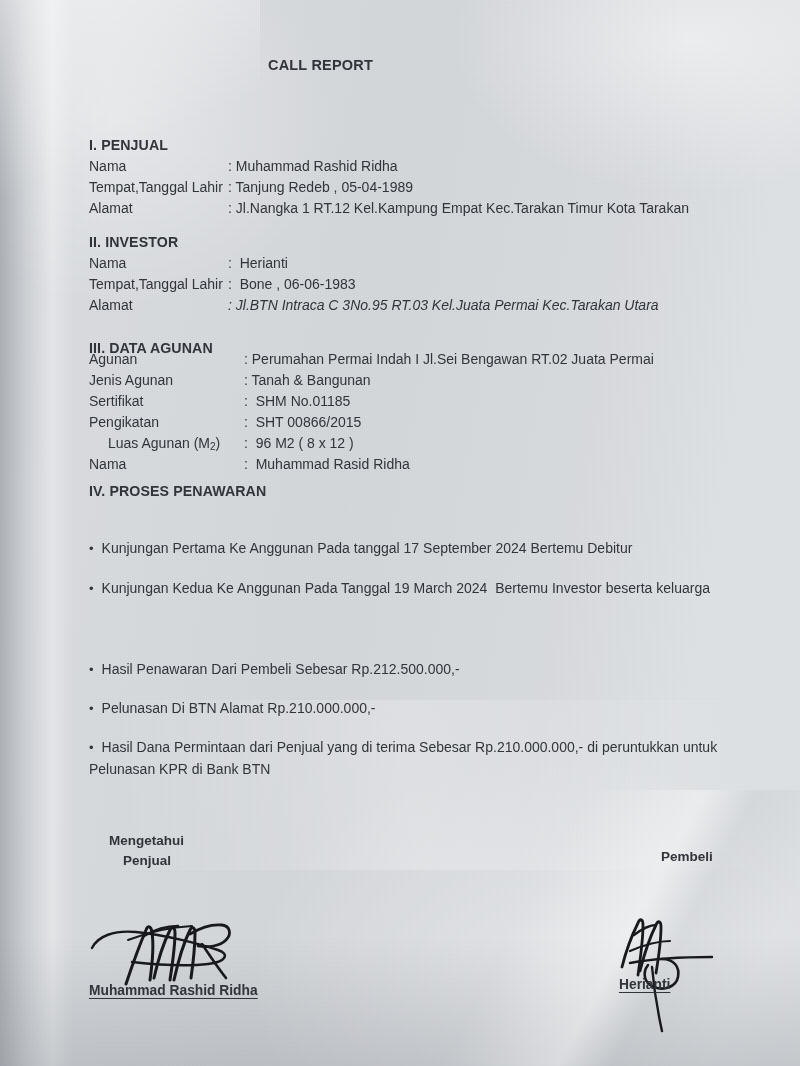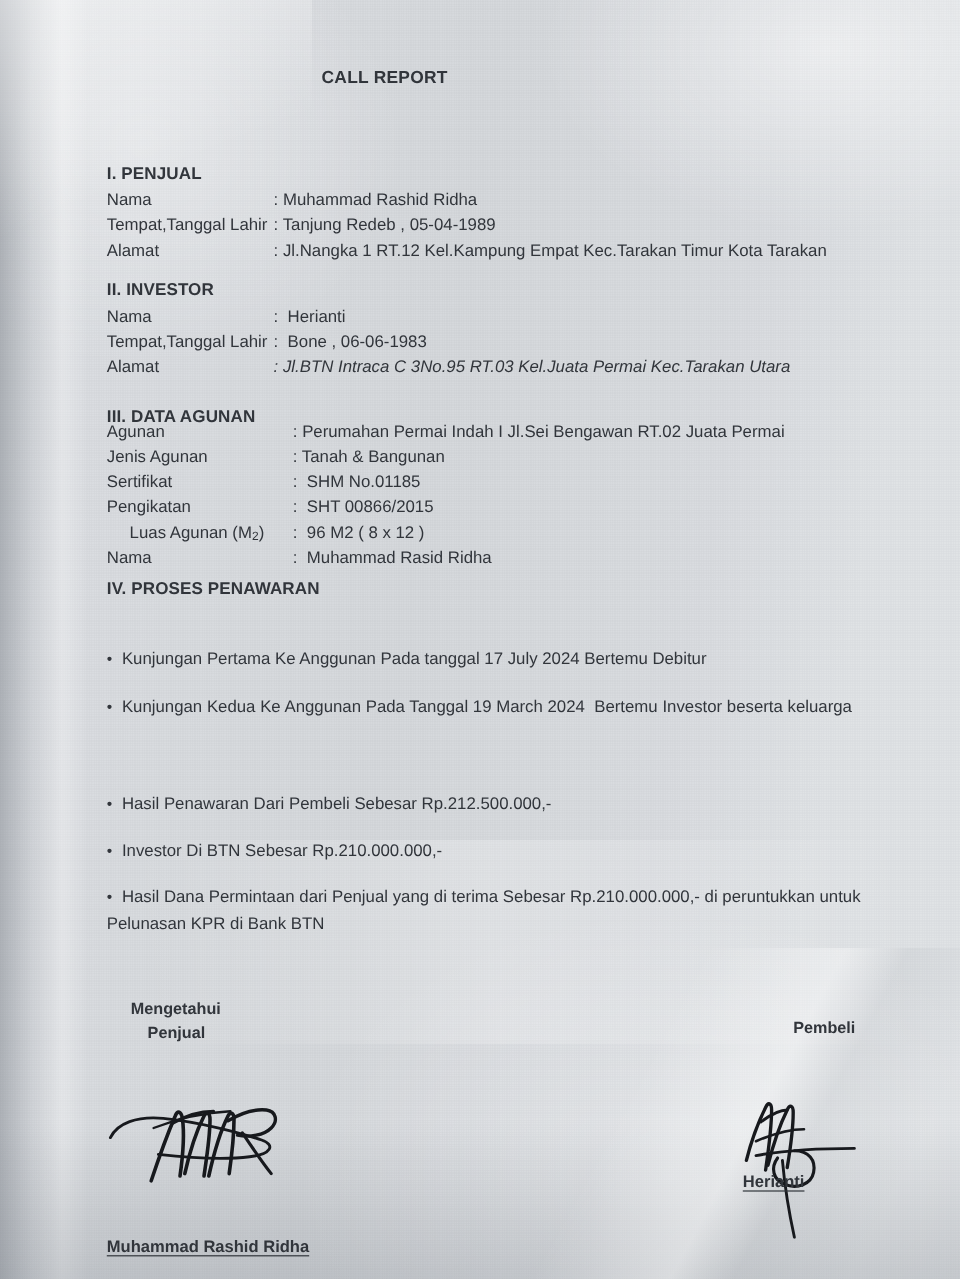--- a/index.html
+++ b/index.html
@@ -102,49 +102,49 @@
     <div class="t val" style="left:244px;top:394px;">:  SHM No.01185</div>
     <div class="t lbl" style="left:89px;top:415px;">Pengikatan</div>
     <div class="t val" style="left:244px;top:415px;">:  SHT 00866/2015</div>
     <div class="t lbl" style="left:89px;top:436px;margin-left:19px;"><span>Luas Agunan (M</span><span class="sub">2</span><span>)</span></div>
     <div class="t val" style="left:244px;top:436px;">:  96 M2 ( 8 x 12 )</div>
     <div class="t lbl" style="left:89px;top:457px;">Nama</div>
     <div class="t val" style="left:244px;top:457px;">:  Muhammad Rasid Ridha</div>
 
     <div class="t sec" style="left:89px;top:484px;">IV. PROSES PENAWARAN</div>
 
-    <div class="t bullet" style="left:89px;top:541px;"><span class="dot">•</span><span style="padding-left:8px;">Kunjungan Pertama Ke Anggunan Pada tanggal 17 July 2024 Bertemu Debitur</span></div>
+    <div class="t bullet" style="left:89px;top:541px;"><span class="dot">•</span><span style="padding-left:8px;">Kunjungan Pertama Ke Anggunan Pada tanggal 17 September 2024 Bertemu Debitur</span></div>
 
     <div class="t bullet" style="left:89px;top:581px;"><span class="dot">•</span><span style="padding-left:8px;">Kunjungan Kedua Ke Anggunan Pada Tanggal 19 March 2024  Bertemu Investor beserta keluarga</span></div>
 
 
     <div class="t bullet" style="left:89px;top:662px;"><span class="dot">•</span><span style="padding-left:8px;">Hasil Penawaran Dari Pembeli Sebesar Rp.212.500.000,-</span></div>
 
-    <div class="t bullet" style="left:89px;top:701px;"><span class="dot">•</span><span style="padding-left:8px;">Investor Di BTN Sebesar Rp.210.000.000,-</span></div>
+    <div class="t bullet" style="left:89px;top:701px;"><span class="dot">•</span><span style="padding-left:8px;">Pelunasan Di BTN Alamat Rp.210.000.000,-</span></div>
 
     <div class="t bullet" style="left:89px;top:740px;"><span class="dot">•</span><span style="padding-left:8px;">Hasil Dana Permintaan dari Penjual yang di terima Sebesar Rp.210.000.000,- di peruntukkan untuk</span></div>
     <div class="t bullet" style="left:89px;top:762px;">Pelunasan KPR di Bank BTN</div>
 
     <div class="t sigline" style="left:109px;top:834px;">Mengetahui</div>
     <div class="t sigline" style="left:123px;top:854px;">Penjual</div>
 
     <svg class="sig" style="left:88px;top:900px;" width="215" height="95" viewBox="0 0 215 95">
       <g fill="none" stroke="#17191d" stroke-linecap="round" stroke-linejoin="round">
         <path d="M4 48 C10 36 26 30 48 32 C78 35 112 44 130 50 C142 54 138 62 120 64 C96 67 62 64 44 62" stroke-width="2.4"></path>
         <path d="M38 84 C44 66 52 44 58 30 C60 25 63 26 64 32 C66 46 64 66 62 80" stroke-width="3"></path>
         <path d="M56 36 C66 30 78 26 90 26" stroke-width="2.6"></path>
         <path d="M66 78 C70 60 76 42 82 30 C84 26 87 27 87 33 C87 48 84 66 82 80" stroke-width="3"></path>
         <path d="M86 80 C90 62 96 42 102 30 C104 26 107 27 107 33 C107 48 105 64 103 78" stroke-width="3"></path>
         <path d="M102 34 C112 28 124 24 134 25 C142 26 144 34 138 40 C132 46 120 48 110 46" stroke-width="2.8"></path>
         <path d="M114 44 C122 56 130 68 138 78" stroke-width="2.6"></path>
         <path d="M40 40 C58 33 82 27 104 26" stroke-width="2"></path>
       </g>
     </svg>
 
-    <div class="t signame" style="left:89px;top:1032px;text-align:center;">Muhammad Rashid Ridha</div>
+    <div class="t signame" style="left:89px;top:984px;text-align:center;">Muhammad Rashid Ridha</div>
 
     <div class="t sigline" style="left:617px;top:850px;margin-left:44px;">Pembeli</div>
 
     <svg class="sig" style="left:600px;top:905px;" width="130" height="130" viewBox="0 0 130 130">
       <g fill="none" stroke="#17191d" stroke-linecap="round" stroke-linejoin="round">
         <path d="M22 62 C26 46 32 30 38 18 C40 13 43 14 43 20 C43 36 40 56 38 70" stroke-width="2.8"></path>
         <path d="M34 30 C42 24 50 20 56 20" stroke-width="2.4"></path>
         <path d="M40 66 C44 50 50 32 56 20 C58 15 61 16 61 22 C61 38 58 56 56 68" stroke-width="2.8"></path>
         <path d="M30 46 C44 40 58 36 70 36" stroke-width="2.2"></path>
         <path d="M30 58 C52 54 86 52 112 52" stroke-width="2.4"></path>

